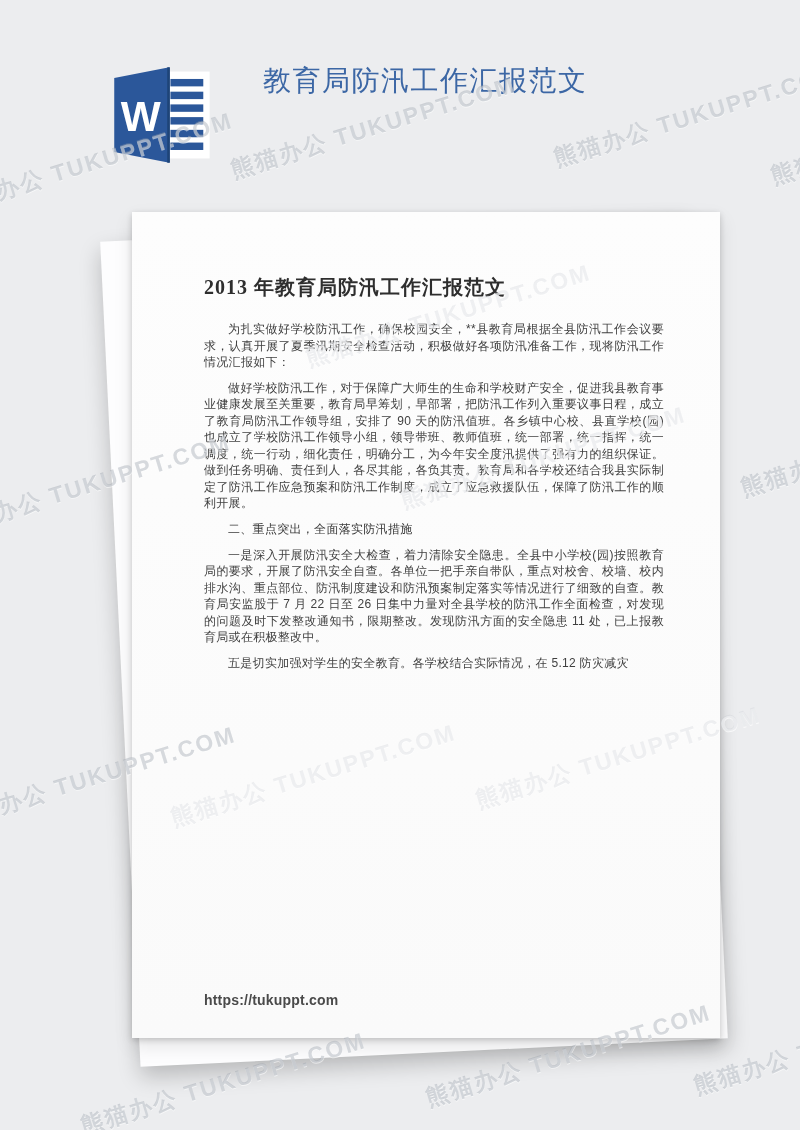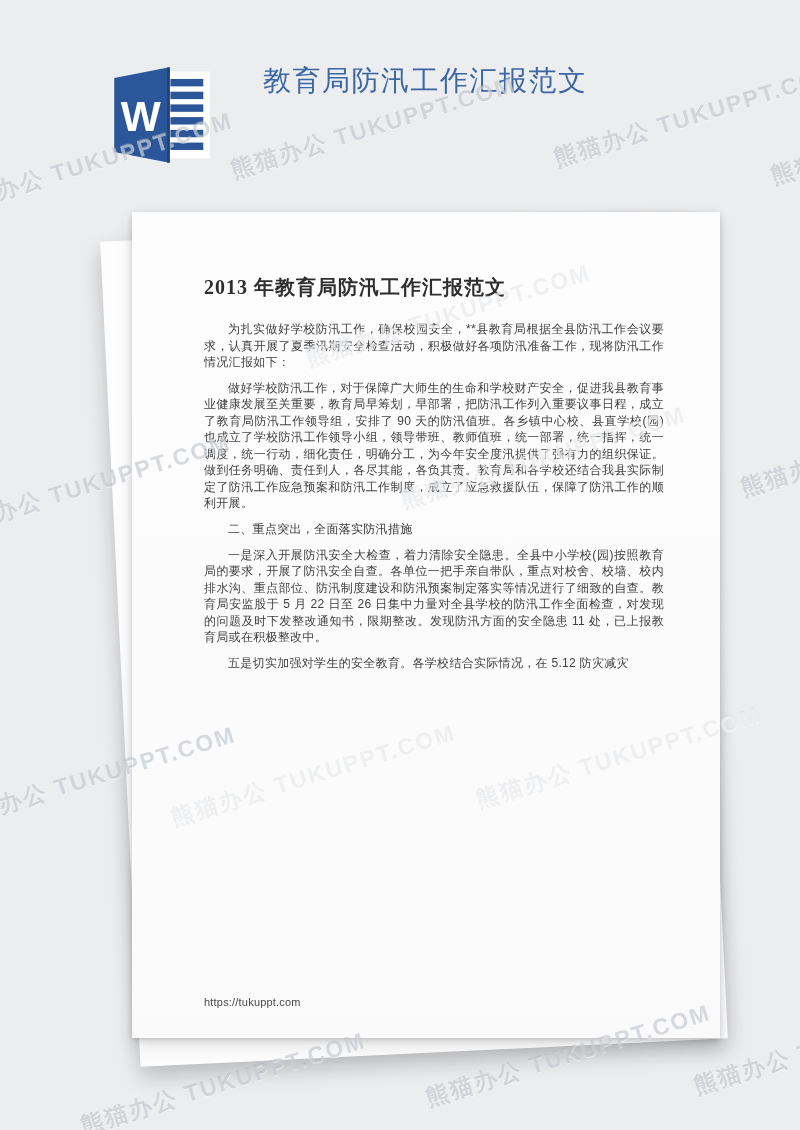--- a/index.html
+++ b/index.html
@@ -42,21 +42,21 @@
   }
   .doc-body p{
     font-family:Liberation Sans, sans-serif;
     font-size:12px;line-height:1.38;color:#3f3f3f;
     text-align:justify;text-indent:2em;
     margin:0 0 9px 0;letter-spacing:0.3px;
   }
   .doc-body p.heading{color:#383838;}
   .doc-footer-link{
     position:absolute;left:72px;bottom:30px;
-    font-size:11px;color:#4a4a4a;letter-spacing:0.2px;
+    font-size:14px;color:#4a4a4a;letter-spacing:0.2px;font-weight:bold;
   }
 
   
   .wm-layer{position:absolute;left:0;top:0;width:800px;height:1130px;pointer-events:none;z-index:50;}
   .wm{
     position:absolute;white-space:nowrap;
     font-weight:bold;font-size:23px;letter-spacing:2px;
     transform:rotate(-17deg);
     color:rgba(156,163,173,0.40);
     text-shadow:0 1px 0 rgba(255,255,255,0.55);
@@ -102,17 +102,17 @@
 </div>
 
 <div class="page-back"></div>
 
 <div class="page-main">
   <h1 class="doc-title">2013 年教育局防汛工作汇报范文</h1>
   <div class="doc-body" id="docBody">
       <p class="">为扎实做好学校防汛工作，确保校园安全，**县教育局根据全县防汛工作会议要求，认真开展了夏季汛期安全检查活动，积极做好各项防汛准备工作，现将防汛工作情况汇报如下：</p>
       <p class="">做好学校防汛工作，对于保障广大师生的生命和学校财产安全，促进我县教育事业健康发展至关重要，教育局早筹划，早部署，把防汛工作列入重要议事日程，成立了教育局防汛工作领导组，安排了 90 天的防汛值班。各乡镇中心校、县直学校(园)也成立了学校防汛工作领导小组，领导带班、教师值班，统一部署，统一指挥，统一调度，统一行动，细化责任，明确分工，为今年安全度汛提供了强有力的组织保证。做到任务明确、责任到人，各尽其能，各负其责。教育局和各学校还结合我县实际制定了防汛工作应急预案和防汛工作制度，成立了应急救援队伍，保障了防汛工作的顺利开展。</p>
       <p class="heading">二、重点突出，全面落实防汛措施</p>
-      <p class="">一是深入开展防汛安全大检查，着力清除安全隐患。全县中小学校(园)按照教育局的要求，开展了防汛安全自查。各单位一把手亲自带队，重点对校舍、校墙、校内排水沟、重点部位、防汛制度建设和防汛预案制定落实等情况进行了细致的自查。教育局安监股于 5 月 22 日至 26 日集中力量对全县学校的防汛工作全面检查，对发现的问题及时下发整改通知书，限期整改。发现防汛方面的安全隐患 11 处，已上报教育局或在积极整改中。</p>
+      <p class="">一是深入开展防汛安全大检查，着力清除安全隐患。全县中小学校(园)按照教育局的要求，开展了防汛安全自查。各单位一把手亲自带队，重点对校舍、校墙、校内排水沟、重点部位、防汛制度建设和防汛预案制定落实等情况进行了细致的自查。教育局安监股于 7 月 22 日至 26 日集中力量对全县学校的防汛工作全面检查，对发现的问题及时下发整改通知书，限期整改。发现防汛方面的安全隐患 11 处，已上报教育局或在积极整改中。</p>
       <p class="">五是切实加强对学生的安全教育。各学校结合实际情况，在 5.12 防灾减灾</p>
     </div>
   <div class="doc-footer-link">https://tukuppt.com</div>
 </div>
 
 </body></html>

